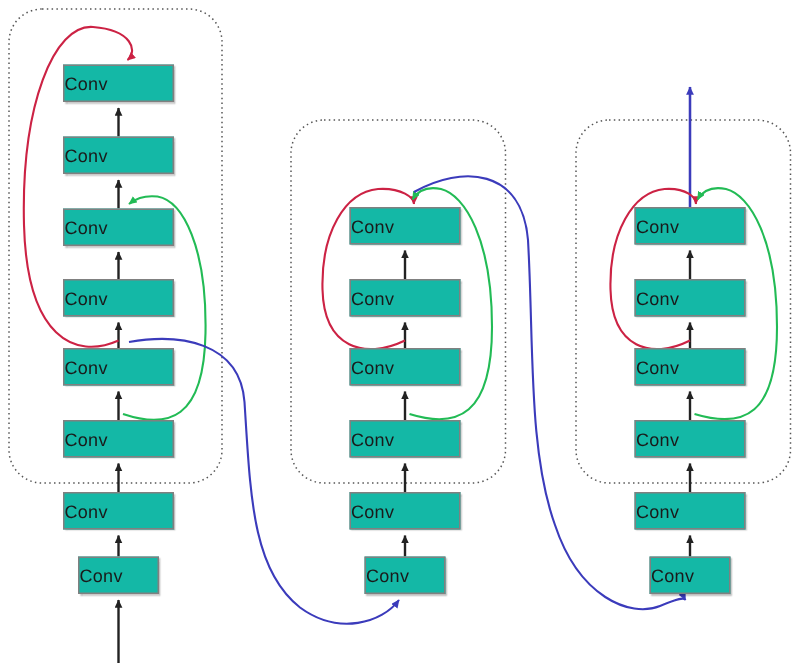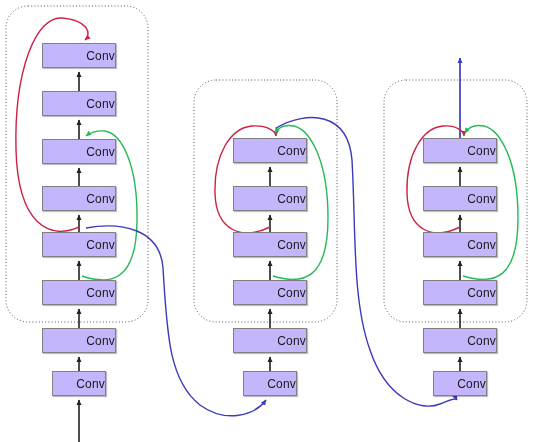--- a/index.html
+++ b/index.html
@@ -18,26 +18,26 @@
   #diagram-svg {
     position: absolute;
     left: 0;
     top: 0;
     width: 540px;
     height: 442px;
   }
   .conv-box {
     position: absolute;
     box-sizing: border-box;
-    background: #c4b5fd;
+    background: #14b8a6;
     border: 1px solid #808080;
     box-shadow: 1px 1px 1px rgba(0,0,0,0.25);
     display: flex;
     align-items: center;
-    justify-content: flex-end;
+    justify-content: flex-start;
     font-size: 12px;
     color: #1a1a1a;
     letter-spacing: 0.2px;
     font-family: "Liberation Sans", sans-serif;
   }
 </style>
 </head>
 <body>
 
 <div id="canvas">

